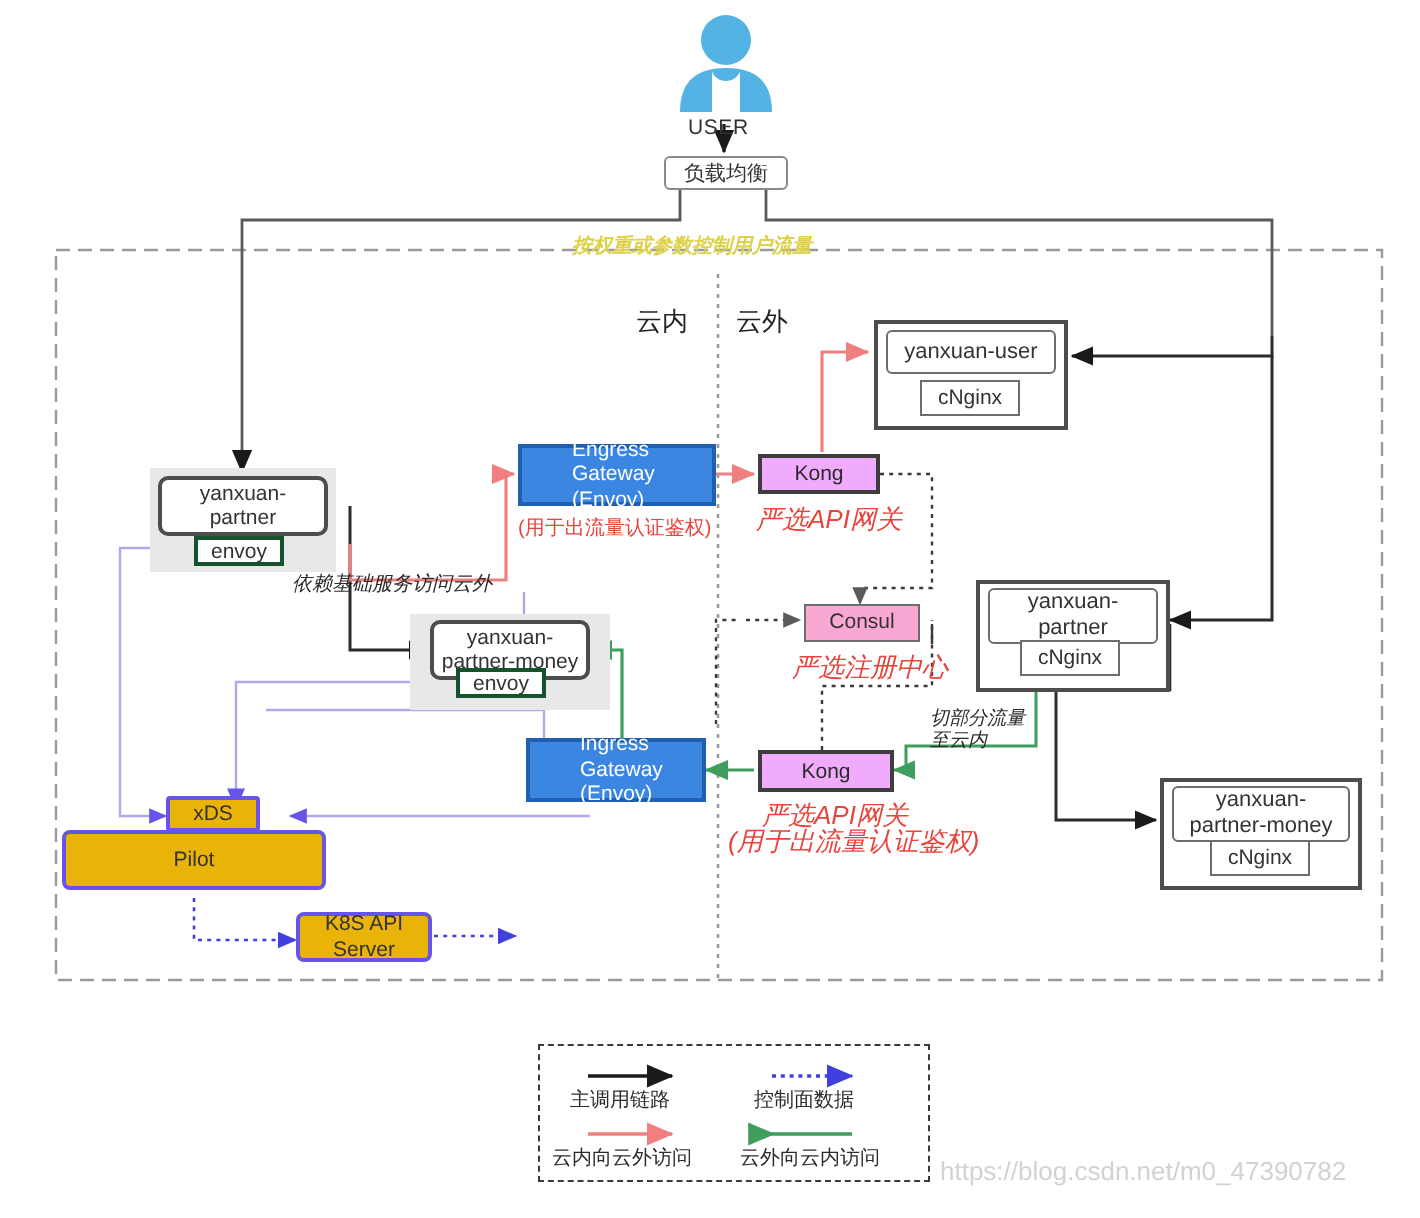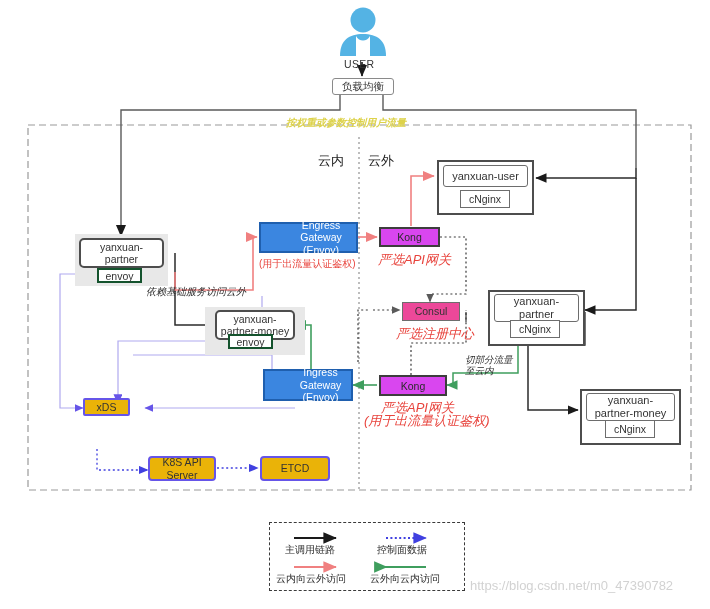--- a/index.html
+++ b/index.html
@@ -21,25 +21,25 @@
 
   
   .ext-outer{position:absolute;box-sizing:border-box;background:#fff;border:2px solid #4d4d4d;}
   .ext-main{position:absolute;box-sizing:border-box;background:#fff;border:1.6px solid #6d6d6d;
             border-radius:3px;display:flex;align-items:center;justify-content:center;
             text-align:center;font-size:11px;color:#333;line-height:1.15;}
   .ext-nginx{position:absolute;box-sizing:border-box;background:#fff;border:1.6px solid #6d6d6d;
              display:flex;align-items:center;justify-content:center;font-size:10.5px;color:#333;}
 
   .gw{position:absolute;box-sizing:border-box;background:#3b86e0;border:2px solid #1f5fae;
-      color:#fff;display:flex;align-items:center;justify-content:center;text-align:center;
+      color:#fff;display:flex;align-items:center;justify-content:center;
       font-size:10.5px;line-height:1.2;padding-left:25px;}
-  .kong{position:absolute;box-sizing:border-box;background:#d946ef;border:2px solid #3d3d3d;
+  .kong{position:absolute;box-sizing:border-box;background:#f0abfc;border:2px solid #3d3d3d;
         color:#2b2b2b;display:flex;align-items:center;justify-content:center;font-size:10.5px;}
-  .plainbox{position:absolute;box-sizing:border-box;background:#ec4899;border:1.6px solid #6d6d6d;
+  .plainbox{position:absolute;box-sizing:border-box;background:#f9a8d4;border:1.6px solid #6d6d6d;
             display:flex;align-items:center;justify-content:center;text-align:center;
             font-size:10.5px;color:#333;line-height:1.15;}
   .ctrlbox{position:absolute;box-sizing:border-box;background:#eab308;border:2px solid #6655e8;
            border-radius:4px;display:flex;align-items:center;justify-content:center;
            text-align:center;font-size:10.5px;color:#333;line-height:1.15;}
   .lbbox{position:absolute;box-sizing:border-box;background:#fff;border:1.6px solid #8a8a8a;
          border-radius:3px;display:flex;align-items:center;justify-content:center;
          font-size:10.5px;color:#333;}
 
   .lbl{position:absolute;white-space:nowrap;}
@@ -211,27 +211,27 @@
     </div>
   </div>
   <div class="ext-nginx" style="left:605px;top:420px;width:50px;height:18px;">cNginx</div>
 
   <div class="lbl lbl-green" style="left:465px;top:354px;width:66px;">
     <span>切部分流量</span><br>
     <span>至云内</span>
   </div>
 
   <div class="ctrlbox" style="left:83px;top:398px;width:47px;height:18px;border-radius:2px;">xDS</div>
+  <div class="ctrlbox" style="left:31px;top:415px;width:132px;height:30px;">Pilot</div>
   <div class="ctrlbox" style="left:148px;top:456px;width:68px;height:25px;">
     <div>
       <span>K8S API</span><br>
       <span>Server</span>
     </div>
   </div>
-  <div class="ctrlbox" style="left:260px;top:456px;width:70px;height:25px;">ETCD</div>
 
   <div class="legend" style="left:269px;top:522px;width:196px;height:69px;"></div>
   <svg style="position:absolute;left:269px;top:522px;" width="196" height="69" viewBox="0 0 196 69">
     <defs>
       <marker id="lg-k" markerWidth="9" markerHeight="9" refX="7" refY="3.2" orient="auto">
         <path d="M0,0 L7.5,3.2 L0,6.4 z" fill="#1a1a1a"></path>
         </marker>
       <marker id="lg-b" markerWidth="9" markerHeight="9" refX="7" refY="3.2" orient="auto">
         <path d="M0,0 L7.5,3.2 L0,6.4 z" fill="#4040e0"></path>
         </marker>

